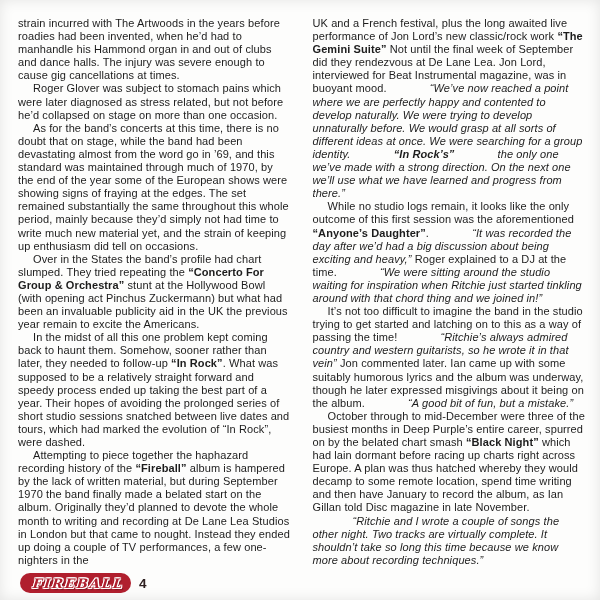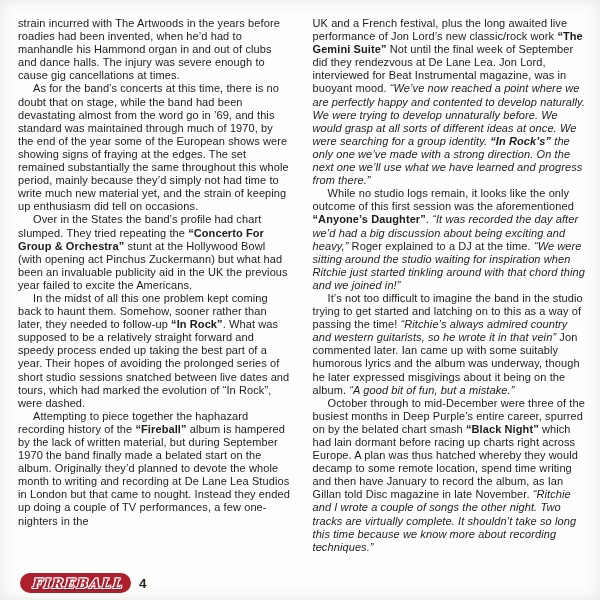--- a/index.html
+++ b/index.html
@@ -25,21 +25,21 @@
     width: 278px;
     font-size: 11px;
     line-height: 13.1px;
     color: #1c1c1c;
     letter-spacing: 0.1px;
     text-align: left;
   }
   p.para { margin: 0; }
   p.para.indent { text-indent: 15px; }
   .b { font-weight: bold; }
-  .i { font-style: italic; }
+  .i { font-style: italic; margin-left: 40px; }
   .footer {
     position: absolute;
     left: 20px;
     bottom: 7px;
     display: flex;
     align-items: center;
   }
   .pill {
     width: 111px;
     height: 20px;
@@ -70,22 +70,23 @@
     margin-left: 8px;
   }
 </style>
 </head>
 <body>
 
 <div class="page">
   <div class="columns">
     <div class="column">
         <p class="para"><span>strain incurred with The Artwoods in the years before roadies had been invented, when he’d had to manhandle his Hammond organ in and out of clubs and dance halls. The injury was severe enough to cause gig cancellations at times.</span></p>
+        <p class="para indent"><span>Roger Glover was subject to stomach pains which were later diagnosed as stress related, but not before he’d collapsed on stage on more than one occasion.</span></p>
         <p class="para indent"><span>As for the band’s concerts at this time, there is no doubt that on stage, while the band had been devastating almost from the word go in ’69, and this standard was maintained through much of 1970, by the end of the year some of the European shows were showing signs of fraying at the edges. The set remained substantially the same throughout this whole period, mainly because they’d simply not had time to write much new material yet, and the strain of keeping up enthusiasm did tell on occasions.</span></p>
-        <p class="para indent"><span>Over in the States the band’s profile had chart slumped. They tried repeating the </span><span class="b">“Concerto For Group &amp; Orchestra”</span><span> stunt at the Hollywood Bowl (with opening act Pinchus Zuckermann) but what had been an invaluable publicity aid in the UK the previous year failed to excite the Americans.</span></p>
+        <p class="para indent"><span>Over in the States the band’s profile had chart slumped. They tried repeating the </span><span class="b">“Concerto For Group &amp; Orchestra”</span><span> stunt at the Hollywood Bowl (with opening act Pinchus Zuckermann) but what had been an invaluable publicity aid in the UK the previous year remain to excite the Americans.</span></p>
         <p class="para indent"><span>In the midst of all this one problem kept coming back to haunt them. Somehow, sooner rather than later, they needed to follow-up </span><span class="b">“In Rock”</span><span>. What was supposed to be a relatively straight forward and speedy process ended up taking the best part of a year. Their hopes of avoiding the prolonged series of short studio sessions snatched between live dates and tours, which had marked the evolution of “In Rock”, were dashed.</span></p>
         <p class="para indent"><span>Attempting to piece together the haphazard recording history of the </span><span class="b">“Fireball”</span><span> album is hampered by the lack of written material, but during September 1970 the band finally made a belated start on the album. Originally they’d planned to devote the whole month to writing and recording at De Lane Lea Studios in London but that came to nought. Instead they ended up doing a couple of TV performances, a few one-nighters in the</span></p>
       </div>
     <div class="column">
         <p class="para"><span>UK and a French festival, plus the long awaited live performance of Jon Lord’s new classic/rock work </span><span class="b">“The Gemini Suite”</span><span> Not until the final week of September did they rendezvous at De Lane Lea. Jon Lord, interviewed for Beat Instrumental magazine, was in buoyant mood. </span><span class="i">“We’ve now reached a point where we are perfectly happy and contented to develop naturally. We were trying to develop unnaturally before. We would grasp at all sorts of different ideas at once. We were searching for a group identity. </span><span class="b i">“In Rock’s”</span><span class="i"> the only one we’ve made with a strong direction. On the next one we’ll use what we have learned and progress from there.”</span></p>
         <p class="para indent"><span>While no studio logs remain, it looks like the only outcome of this first session was the aforementioned </span><span class="b">“Anyone’s Daughter”</span><span>. </span><span class="i">“It was recorded the day after we’d had a big discussion about being exciting and heavy,”</span><span> Roger explained to a DJ at the time. </span><span class="i">“We were sitting around the studio waiting for inspiration when Ritchie just started tinkling around with that chord thing and we joined in!”</span></p>
         <p class="para indent"><span>It’s not too difficult to imagine the band in the studio trying to get started and latching on to this as a way of passing the time! </span><span class="i">“Ritchie’s always admired country and western guitarists, so he wrote it in that vein”</span><span> Jon commented later. Ian came up with some suitably humorous lyrics and the album was underway, though he later expressed misgivings about it being on the album. </span><span class="i">“A good bit of fun, but a mistake.”</span></p>
         <p class="para indent"><span>October through to mid-December were three of the busiest months in Deep Purple’s entire career, spurred on by the belated chart smash </span><span class="b">“Black Night”</span><span> which had lain dormant before racing up charts right across Europe. A plan was thus hatched whereby they would decamp to some remote location, spend time writing and then have January to record the album, as Ian Gillan told Disc magazine in late November. </span><span class="i">“Ritchie and I wrote a couple of songs the other night. Two tracks are virtually complete. It shouldn’t take so long this time because we know more about recording techniques.”</span></p>
       </div>
   </div>

